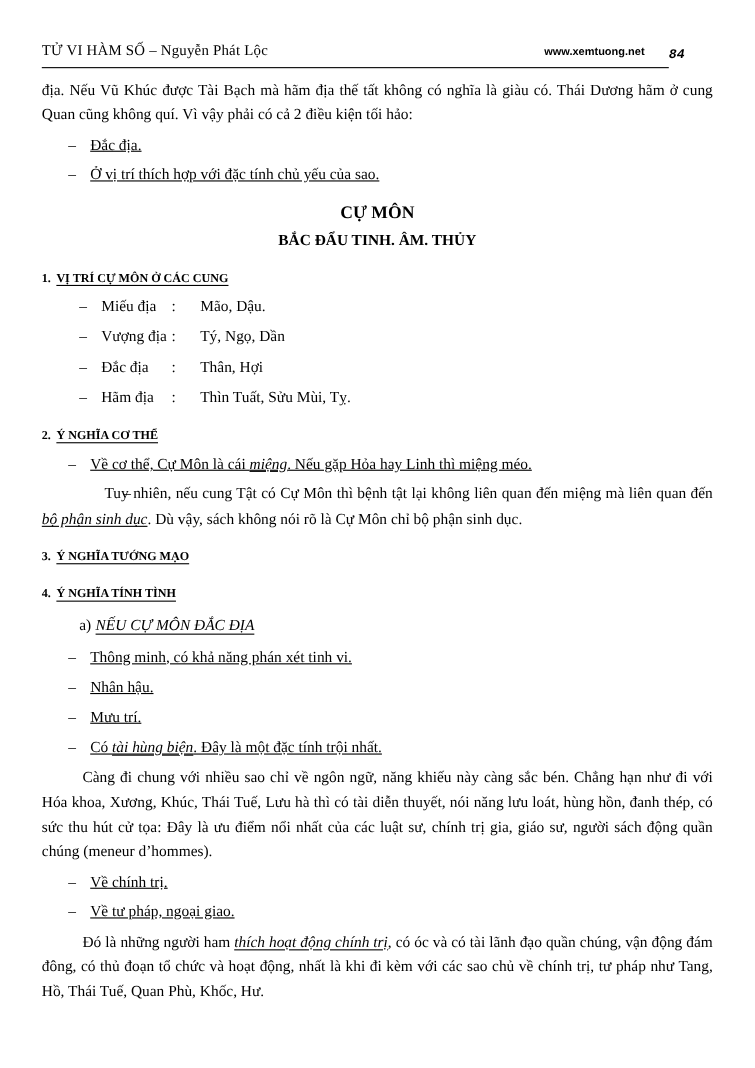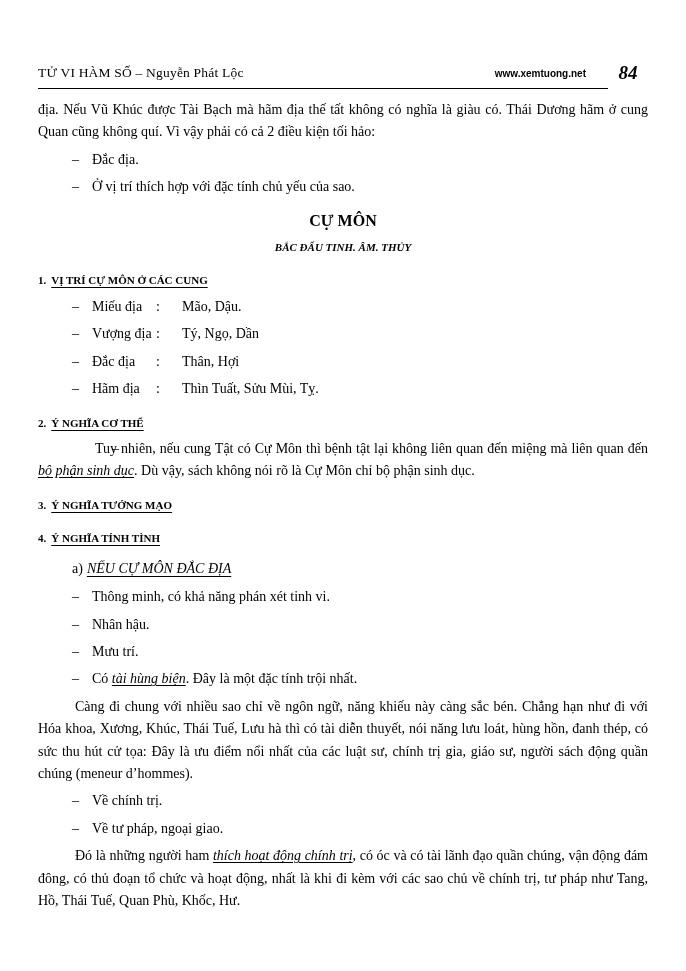--- a/index.html
+++ b/index.html
@@ -16,62 +16,62 @@
   }
   .inner {
     padding: 38px 38px 0 38px;
     box-sizing: border-box;
   }
 
   
   .hdr {
     display: flex;
     align-items: flex-end;
-    margin-top: 24px;
   }
   .hdr-rule-area {
     flex: 1;
     display: flex;
     justify-content: space-between;
     align-items: baseline;
     border-bottom: 1.6px solid #000;
     padding-bottom: 7px;
   }
   .hdr-title {
     font-size: 13.5px;
     letter-spacing: 0.2px;
   }
   .hdr-site {
     font-family: "Liberation Sans", "DejaVu Sans", sans-serif;
     font-weight: 700;
     font-size: 10px;
     margin-right: 22px;
   }
   .hdr-page {
-    font-family: Liberation Serif, serif;
+    font-family: Liberation Mono, monospace;
     font-weight: 700;
     font-style: italic;
-    font-size: 19px;
+    font-size: 12px;
     width: 40px;
-    text-align: center;
+    text-align: left;
     padding-bottom: 5px;
   }
 
   
   .para {
     text-align: justify;
     text-indent: 37px;
     line-height: 22.4px;
     margin: 0 0;
   }
   .para.noindent { text-indent: 0; margin-top: 10px; }
 
   .bullet {
-    margin: 5px 0 5px 34px;
-    line-height: 22.4px;
+    margin: 5px 0 5px 24px;
+    line-height: 22.4px;
+    text-decoration: underline;
   }
   .dash {
     display: inline-block;
     width: 20px;
   }
 
   .posrow {
     display: flex;
     margin: 5px 0 5px 34px;
     line-height: 22.4px;
@@ -82,22 +82,21 @@
   .star-title {
     text-align: center;
     font-weight: 700;
     font-size: 16px;
     margin: 11px 0 3px 0;
     line-height: 22px;
   }
   .star-sub {
     text-align: center;
     font-weight: 700;
-    font-style: italic;
-    font-size: 11px;
+    font-size: 14px;
     margin: 4px 0 6px 0;
     line-height: 22px;
   }
 
   .h {
     font-weight: 700;
     font-size: 11px;
     margin: 11px 0 4px 0;
     line-height: 22.4px;
   }
@@ -177,20 +176,23 @@
       <span class="dash">–</span>
       <span class="plabel">Hãm địa</span>
       <span class="pcolon">:</span>
       <span class="pvalue">Thìn Tuất, Sửu Mùi, Tỵ.</span>
     </div>
 
     <div class="h">
       <span class="num">2.</span><span class="ttl">Ý NGHĨA CƠ THỂ</span>
     </div>
 
+    <div class="bullet">
+      <span class="dash">–</span><span>Về cơ thể, Cự Môn là cái </span><span class="emu">miệng</span><span>. Nếu gặp Hỏa hay Linh thì miệng méo.</span>
+    </div>
 
     <p class="para">
       <span class="dash">–</span><span>Tuy nhiên, nếu cung Tật có Cự Môn thì bệnh tật lại không liên quan đến miệng mà liên quan đến </span><span class="emu">bộ phận sinh dục</span><span>. Dù vậy, sách không nói rõ là Cự Môn chỉ bộ phận sinh dục.</span>
     </p>
 
     <div class="h">
       <span class="num">3.</span><span class="ttl">Ý NGHĨA TƯỚNG MẠO</span>
     </div>
 
 

